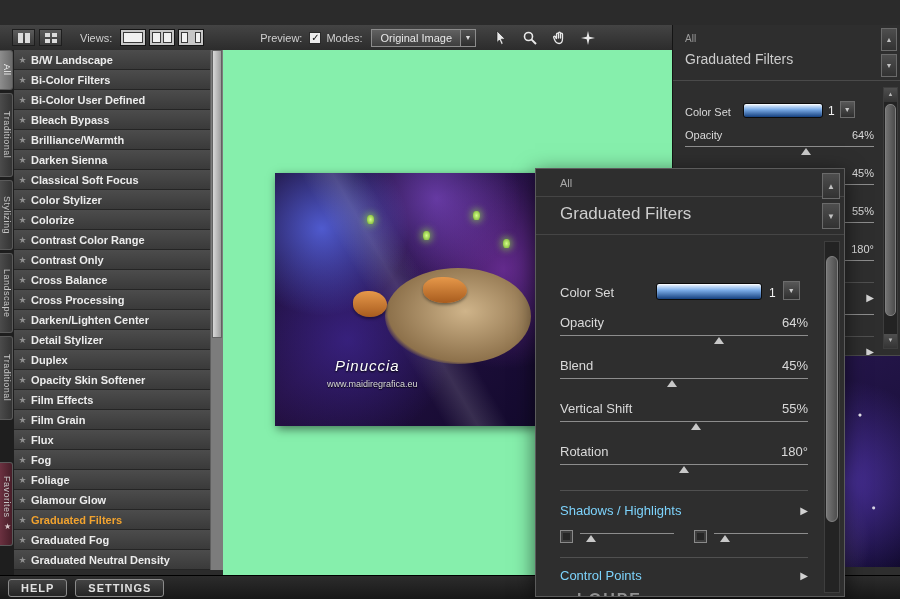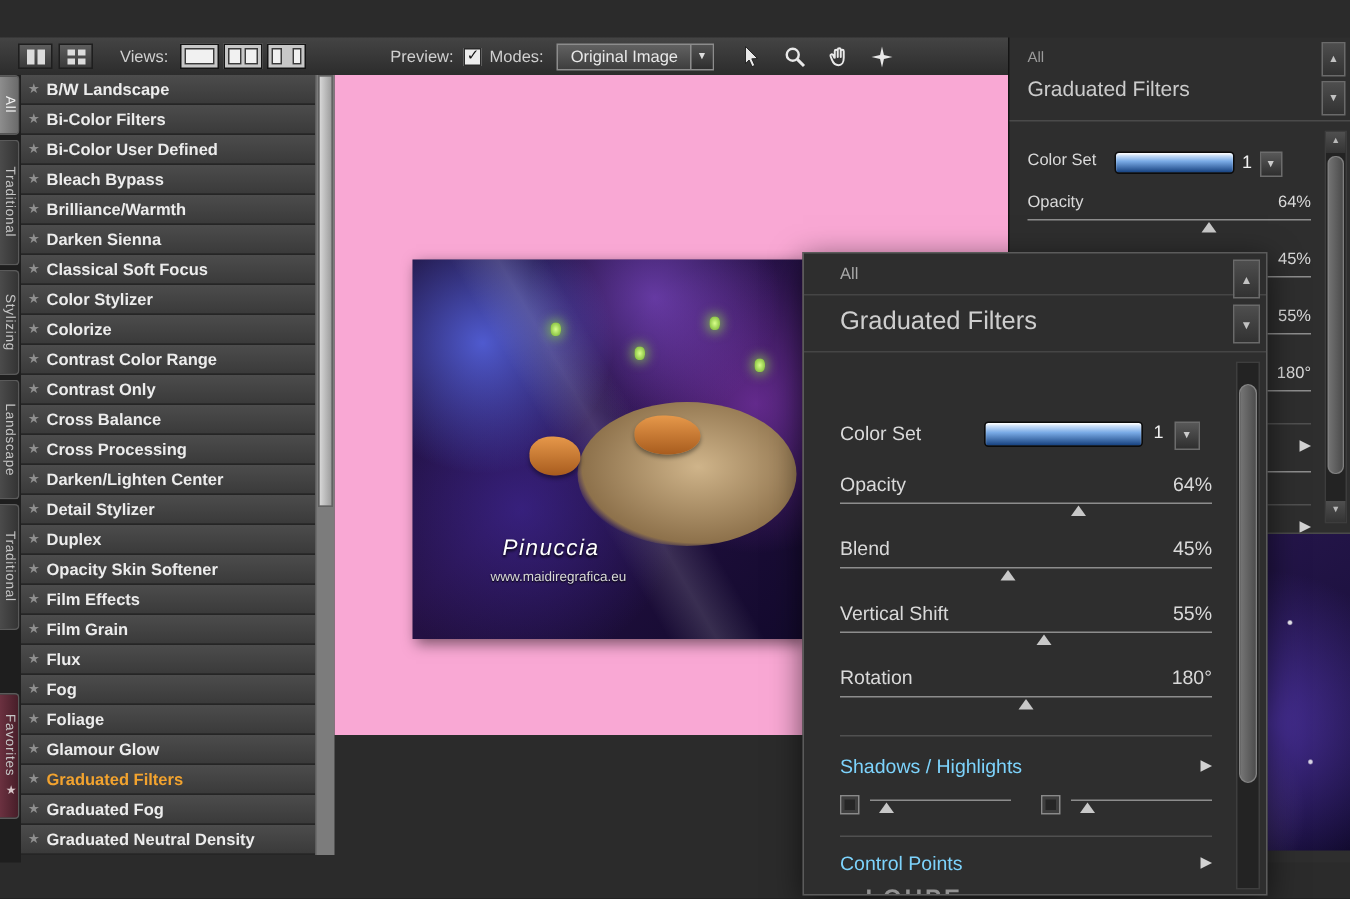--- a/index.html
+++ b/index.html
@@ -36,21 +36,21 @@
   
   .filterlist{position:absolute;left:14px;top:50px;width:196px;z-index:1;}
   .frow{height:20px;display:flex;align-items:center;background:linear-gradient(#4c4c4c,#3a3a3a);border-bottom:1px solid #252525;}
   .frow-star{width:17px;flex:0 0 auto;text-align:center;color:#8f8f8f;font-size:9px;}
   .frow-label{color:#ececec;font-size:11px;font-weight:bold;white-space:nowrap;}
   .frow.selected .frow-label{color:#f2a32f;}
   .list-scroll{position:absolute;left:210px;top:50px;width:13px;height:520px;background:#7c7c7c;border-left:1px solid #5e5e5e;z-index:1;}
   .list-scroll-thumb{position:absolute;left:1px;top:0;width:10px;height:288px;background:linear-gradient(90deg,#d8d8d8,#9d9d9d);border:1px solid #626262;}
 
   
-  .preview-area{position:absolute;left:223px;top:50px;width:449px;height:440px;background:#f9a8d4;z-index:0;}
+  .preview-area{position:absolute;left:223px;top:50px;width:449px;height:525px;background:#86efac;z-index:0;}
   .artwork{position:absolute;left:52px;top:123px;width:260px;height:253px;overflow:hidden;box-shadow:2px 3px 9px rgba(0,0,0,.5);
     background:
       linear-gradient(60deg,transparent 42%,rgba(255,255,255,.14) 50%,transparent 58%),
       radial-gradient(circle at 18% 22%,rgba(95,115,255,.75),transparent 30%),
       radial-gradient(circle at 62% 10%,rgba(145,85,225,.6),transparent 30%),
       radial-gradient(circle at 88% 38%,rgba(155,65,205,.55),transparent 36%),
       radial-gradient(circle at 28% 66%,rgba(70,45,170,.55),transparent 42%),
       linear-gradient(135deg,#1c1039,#251145 45%,#130a2d);}
   .sand{position:absolute;left:110px;top:95px;width:146px;height:96px;border-radius:50%;
     background:radial-gradient(ellipse at 55% 45%,#cfb48a,#8d714b 68%,rgba(0,0,0,0) 74%);}
@@ -61,21 +61,21 @@
   .caption{position:absolute;left:60px;top:184px;color:#ffffff;font-size:15px;font-style:italic;letter-spacing:1px;text-shadow:0 1px 2px #000;}
   .caption-url{position:absolute;left:52px;top:206px;color:#d9d9d9;font-size:9px;text-shadow:0 1px 1px #000;}
 
   
   .sl-head{display:flex;justify-content:space-between;align-items:baseline;}
   .sl-label,.sl-value{color:#d9d9d9;font-size:13px;}
   .sl-track{position:relative;height:12px;margin-top:5px;}
   .sl-line{position:absolute;left:0;right:0;top:0;height:1px;background:#8d8d8d;}
   .sl-marker{position:absolute;top:2px;width:0;height:0;margin-left:-5px;border-left:5px solid transparent;border-right:5px solid transparent;border-bottom:7px solid #c8c8c8;}
   .divider{height:1px;background:#505050;}
-  .cs-row{display:flex;align-items:flex-start;}
+  .cs-row{display:flex;align-items:flex-end;}
   .cs-label{color:#d9d9d9;font-size:13px;}
   .cs-swatch{height:17px;border:1px solid #0b0b0b;border-radius:3px;background:linear-gradient(#f0f7ff,#7aabe6 42%,#15407e);box-shadow:inset 0 1px 1px rgba(255,255,255,.7);}
   .cs-num{color:#f1f1f1;font-size:12px;}
   .cs-arrow{width:17px;height:19px;background:linear-gradient(#585858,#2f2f2f);border:1px solid #6c6c6c;color:#cbcbcb;font-size:7px;text-align:center;line-height:18px;}
   .nav-btn{background:linear-gradient(#4e4e4e,#323232);border:1px solid #6a6a6a;color:#c2c2c2;text-align:center;}
   .sec-row{display:flex;justify-content:space-between;align-items:center;}
   .sec-label{color:#7dd3fc;font-size:13px;}
   .sec-arrow{color:#d2d2d2;font-size:10px;}
   .mini-row{display:flex;gap:20px;}
   .mini-group{display:flex;align-items:flex-start;gap:7px;flex:1;}
@@ -515,14 +515,22 @@
       <div class="loupe-row">
         <span class="loupe-arrow">▼</span>
         <span class="loupe-label">LOUPE</span>
       </div>
     </div>
     <div class="fp-scrollbar">
       <div class="fp-scroll-thumb"></div>
     </div>
   </div>
 
+  <div class="bottombar">
+    <div class="bb-btn">
+        <span>HELP</span>
+      </div>
+    <div class="bb-btn">
+        <span>SETTINGS</span>
+      </div>
+  </div>
 
 </div>
 
 </body></html>

